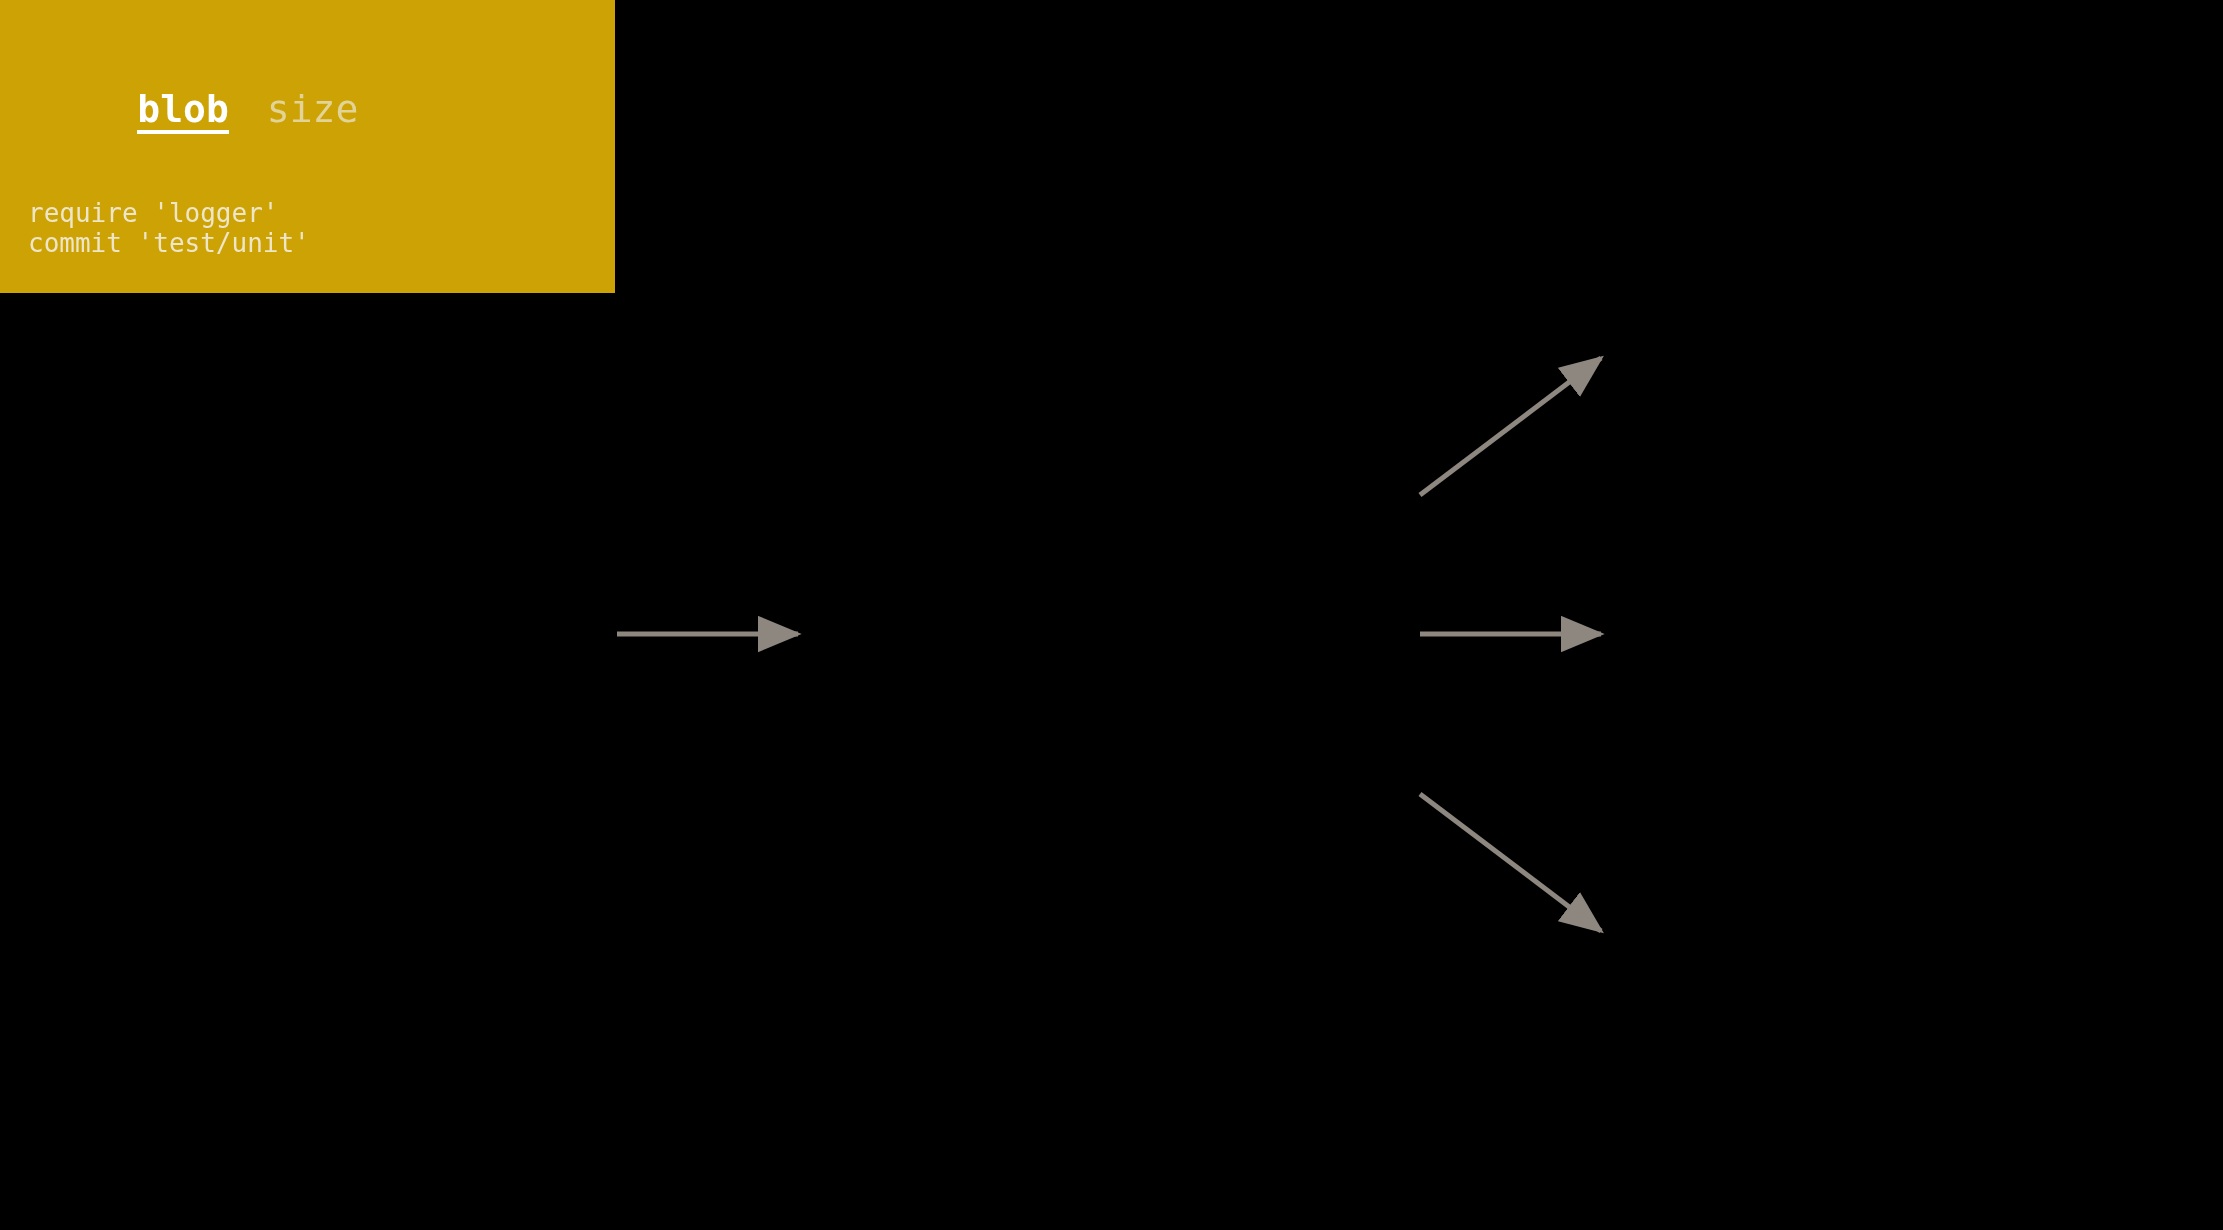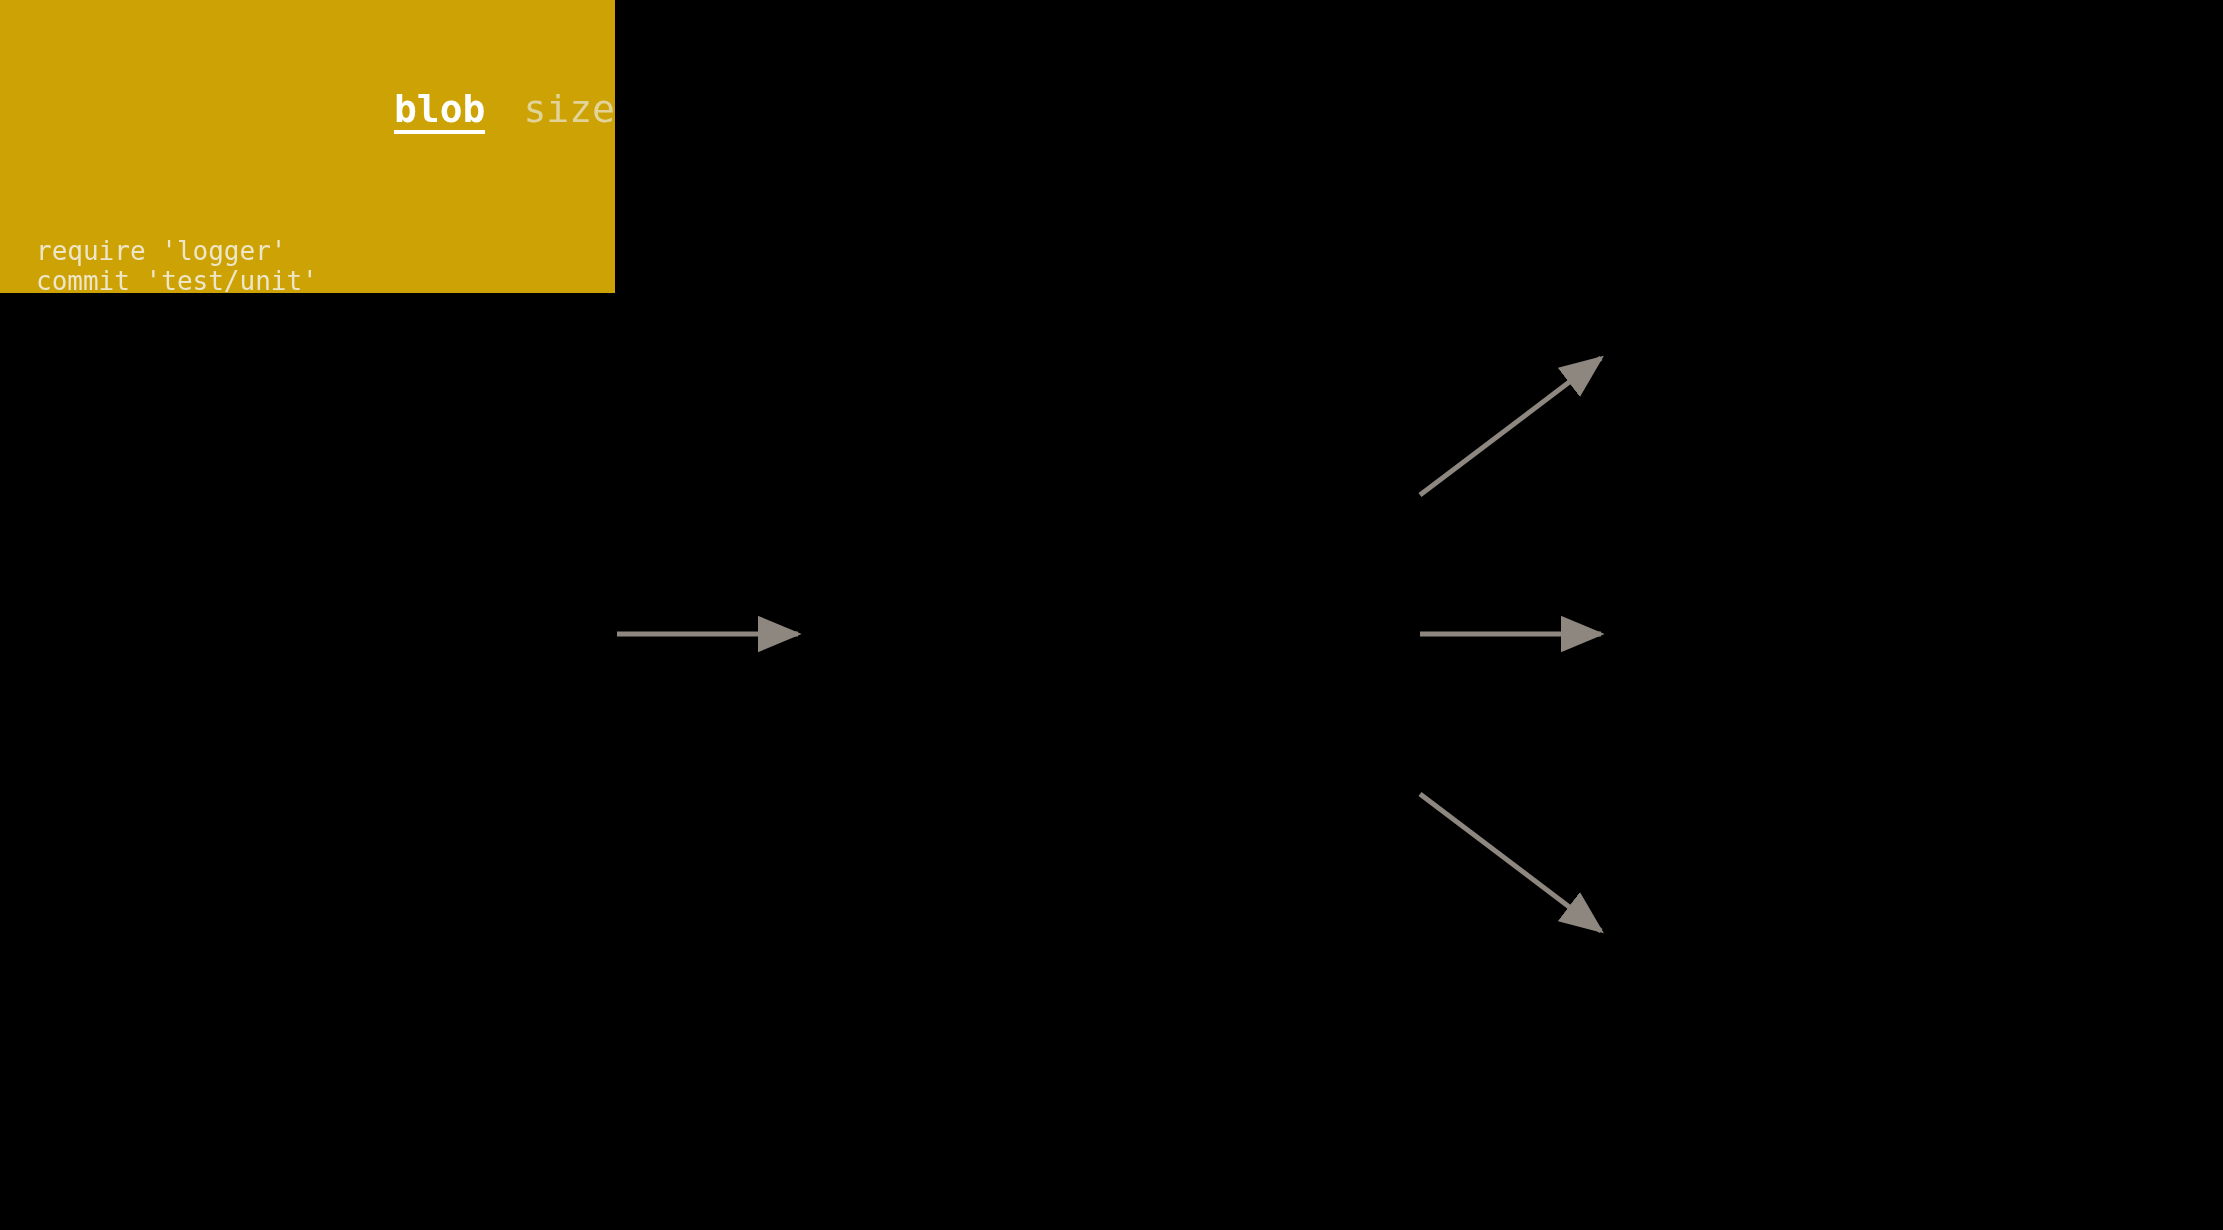--- a/index.html
+++ b/index.html
@@ -58,28 +58,28 @@
 
   
   .blob-box {
     left: 1608; width: 615px; height: 293px;
     background: #cda204;
     padding-top: 40px;
   }
   .blob-box.b1 { top: 59; }
   .blob-box.b2 { top: 498; }
   .blob-box.b3 { top: 937; height: 293px; }
-  .blob-header { text-align: right; font-size: 38px; line-height: 46px; white-space: pre; }
+  .blob-header { text-align: left; font-size: 38px; line-height: 46px; white-space: pre; }
   .blob-key {
     display: inline-block;
     color: #ffffff; font-weight: bold;
     border-bottom: 4px solid #ffffff; padding-bottom: 1px; line-height: 40px;
   }
   .blob-size { color: #e2d498; margin-left: 38px; }
-  .blob-body { margin-top: 56px; padding-left: 36px; }
+  .blob-body { margin-top: 18px; padding-left: 28px; }
   .code-line {
     font-size: 26px; line-height: 30px; min-height: 30px;
     color: #eee6c9;
     white-space: pre;
   }
 </style>
 </head>
 <body>
 
 <div class="canvas">

